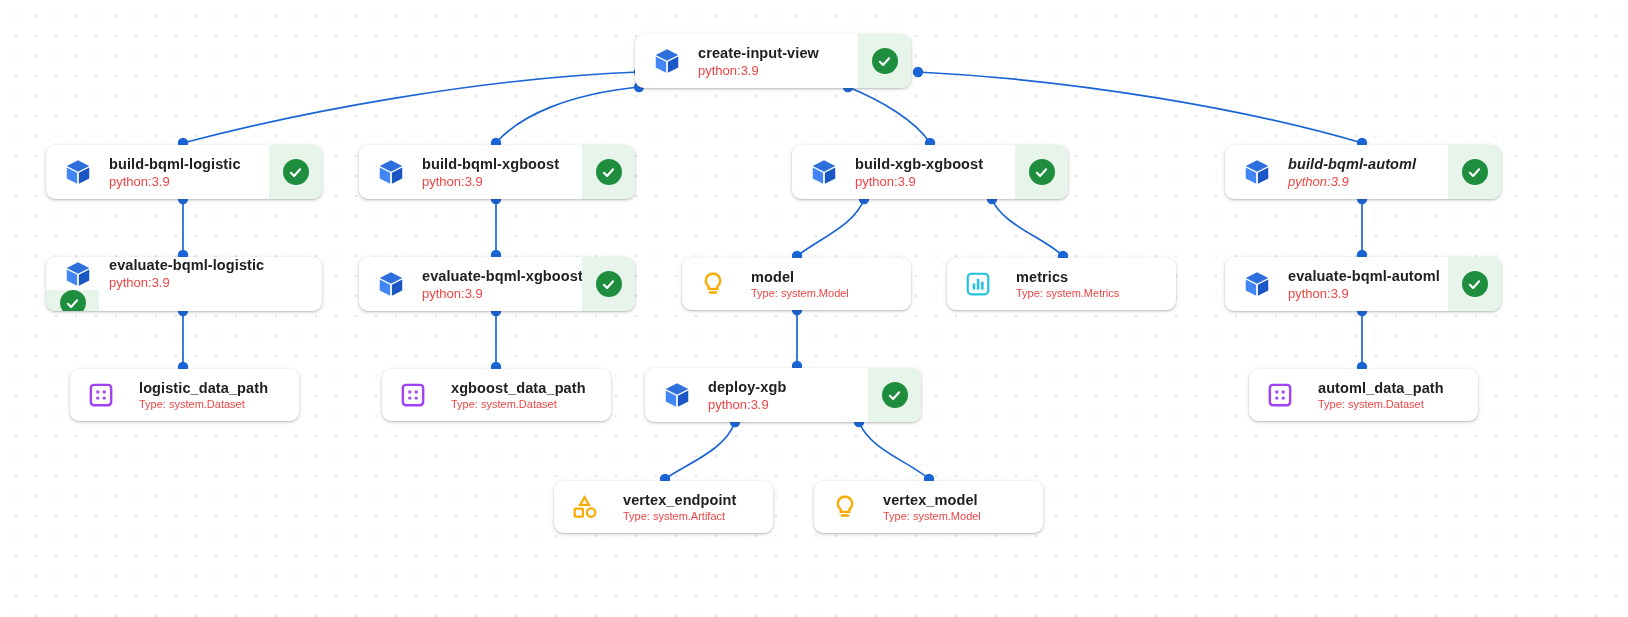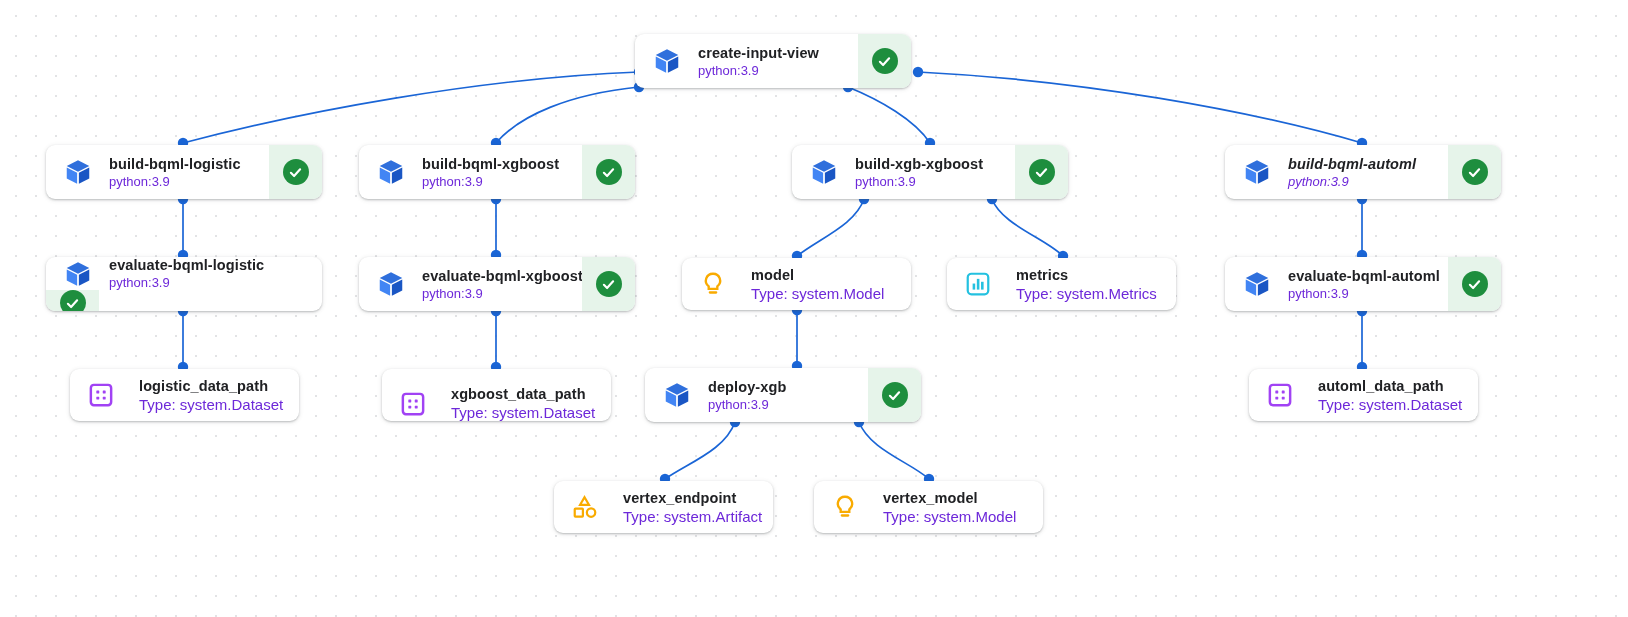--- a/index.html
+++ b/index.html
@@ -31,37 +31,37 @@
     flex:1 1 auto;display:flex;align-items:center;
     padding-left:17px;padding-right:10px;gap:16px;
     min-width:0;
   }
   .node .icon{flex:0 0 auto;width:30px;height:30px;display:flex;align-items:center;justify-content:center;}
   .node .texts{display:flex;flex-direction:column;justify-content:center;gap:2px;min-width:0;}
   .node .title{
     font-size:14.5px;font-weight:bold;color:#202124;letter-spacing:.1px;white-space:nowrap;
   }
   .node .sub{
-    font-size:13px;color:#6d28d9;white-space:nowrap;
+    font-size:13px;color:#ef4444;white-space:nowrap;
   }
   .node .status{
     flex:0 0 auto;width:53px;background:#e6f4ea;
     display:flex;align-items:center;justify-content:center;
   }
   .check{
     width:26px;height:26px;border-radius:50%;background:#1e8e3e;
     display:flex;align-items:center;justify-content:center;
   }
   .check svg{display:block;}
 
   .task{height:54px;}
   .artifact{height:52px;}
   .artifact .body{padding-left:16px;gap:23px;}
   .artifact .title{font-size:14.5px;}
-  .artifact .sub{font-size:15px;}
+  .artifact .sub{font-size:11px;}
 </style>
 </head>
 <body>
 
 <div id="canvas">
   <svg id="edges">
       <path d="M 639,72 C 480,78 300,112 183,143"></path>
       <circle cx="639" cy="72" r="5.2"></circle>
       <circle cx="183" cy="143" r="5.2"></circle>
       <path d="M 639,87 C 570,94 520,115 496,143"></path>
@@ -324,21 +324,21 @@
               <rect x="8.0" y="13.4" width="2.5" height="2.5" rx="0.4" fill="#a142f4" stroke="none"></rect>
               <rect x="13.5" y="13.4" width="2.5" height="2.5" rx="0.4" fill="#a142f4" stroke="none"></rect>
             </svg>
           </span>
           <div class="texts">
             <div class="title">logistic_data_path</div>
             <div class="sub">Type: system.Dataset</div>
           </div>
         </div>
       </div>
-      <div class="node artifact" style="left: 382px; top: 369px; width: 229px; align-items: flex-end;">
+      <div class="node artifact" style="left: 382px; top: 369px; width: 229px;">
         <div class="body">
           <span class="icon">
             <svg width="28" height="28" viewBox="0 0 24 24" fill="none" stroke="#a142f4" stroke-width="2.1">
               <rect x="3.3" y="3.3" width="17.4" height="17.4" rx="2.6"></rect>
               <rect x="8.0" y="8.2" width="2.5" height="2.5" rx="0.4" fill="#a142f4" stroke="none"></rect>
               <rect x="13.5" y="8.2" width="2.5" height="2.5" rx="0.4" fill="#a142f4" stroke="none"></rect>
               <rect x="8.0" y="13.4" width="2.5" height="2.5" rx="0.4" fill="#a142f4" stroke="none"></rect>
               <rect x="13.5" y="13.4" width="2.5" height="2.5" rx="0.4" fill="#a142f4" stroke="none"></rect>
             </svg>
           </span>

